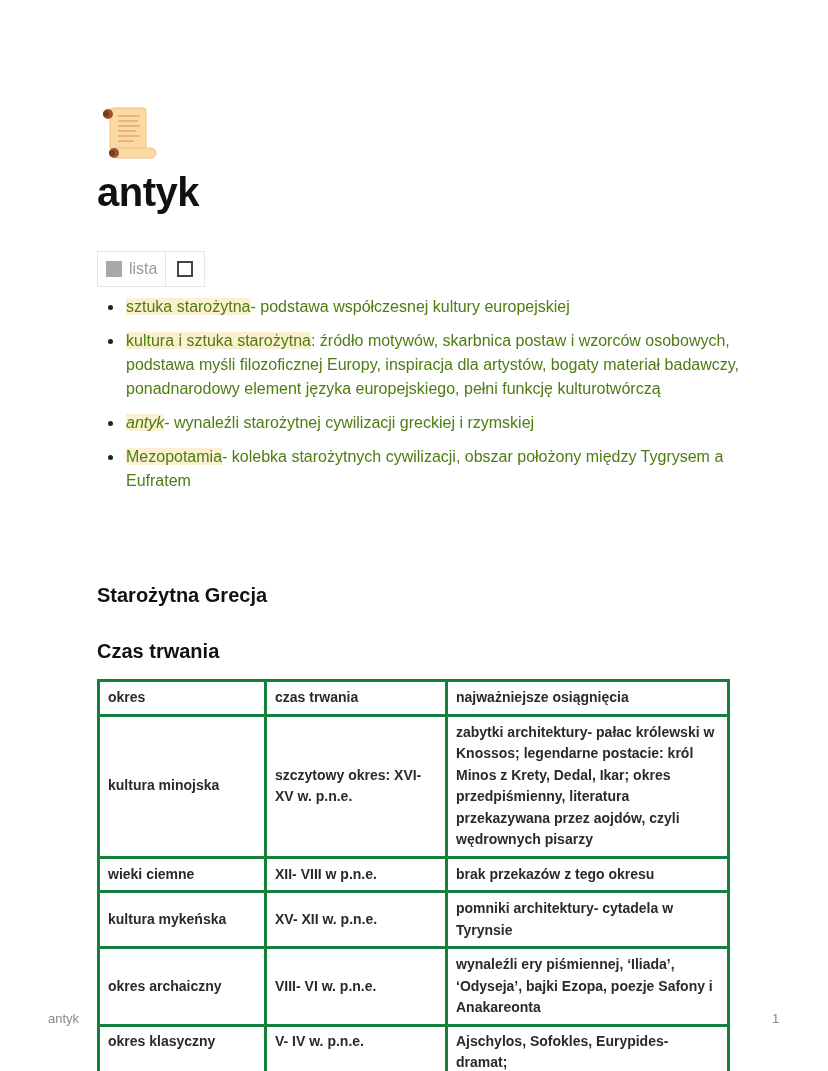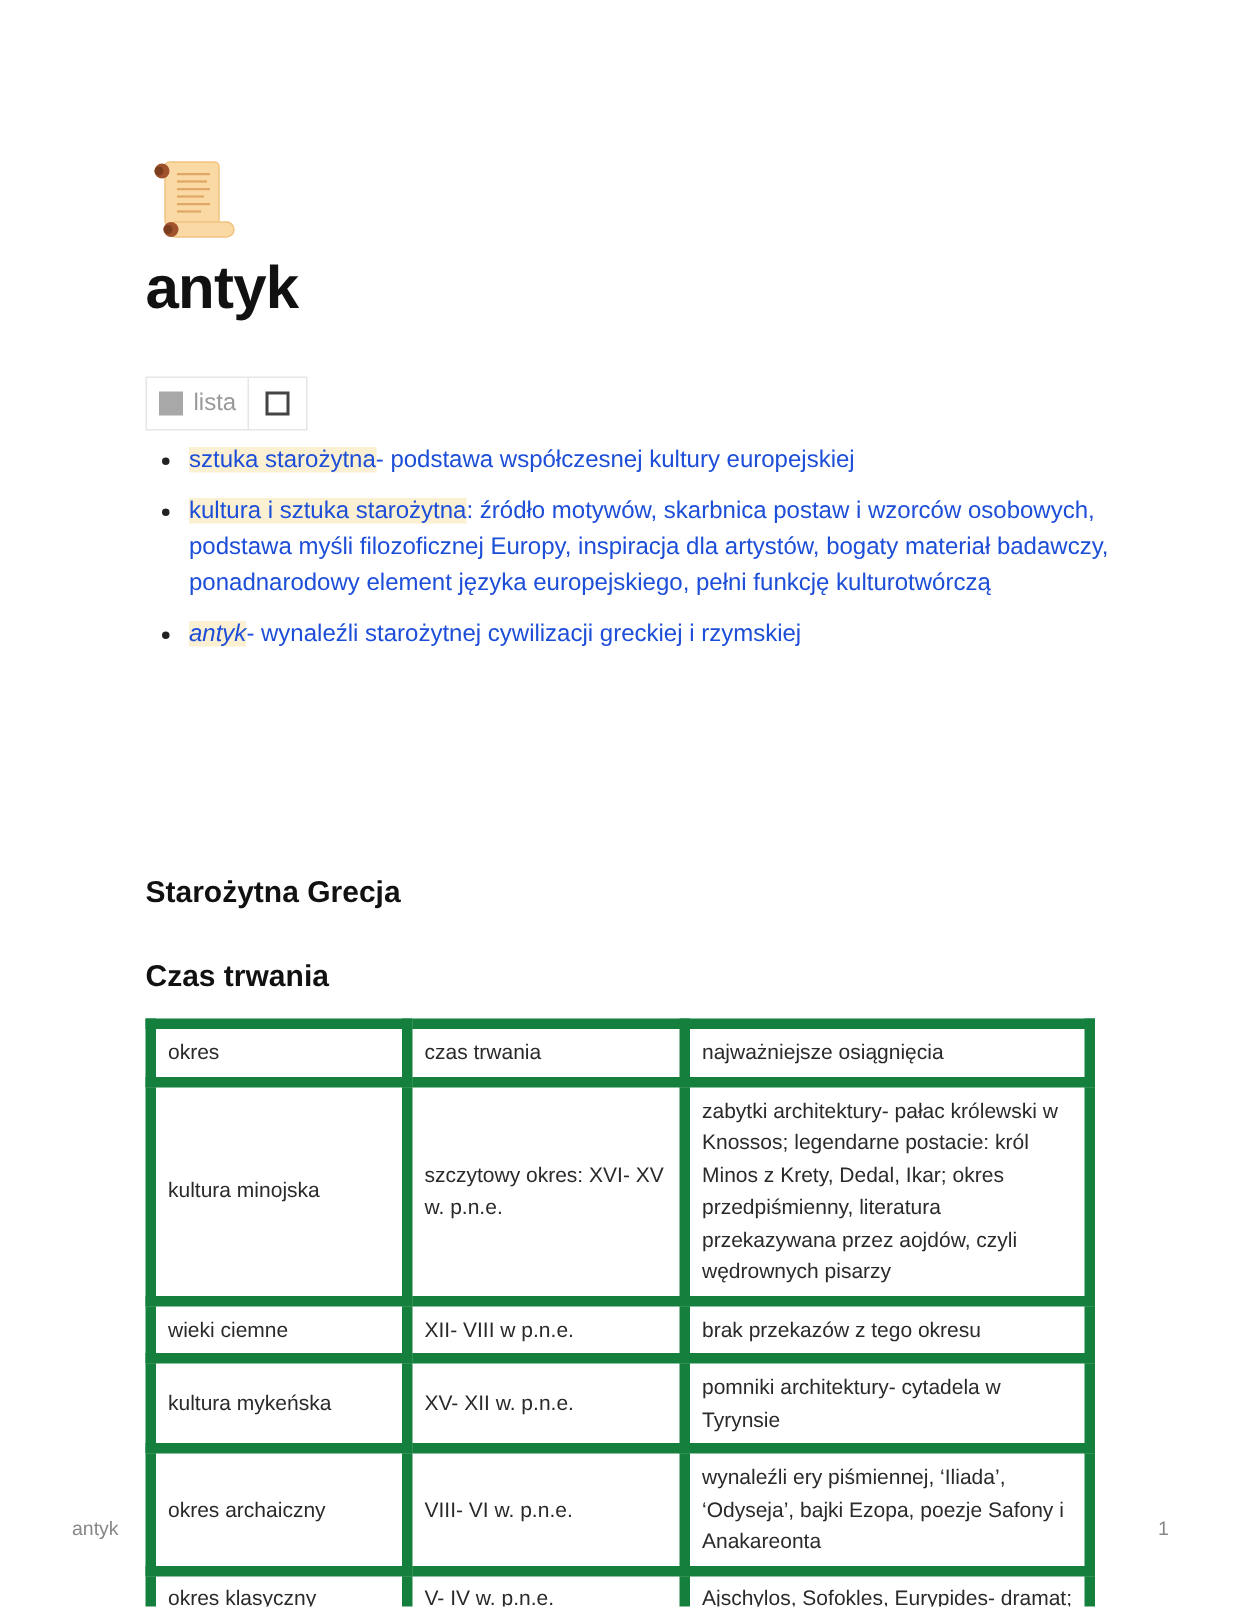--- a/index.html
+++ b/index.html
@@ -6,28 +6,28 @@
   body { width: 828px; height: 1071px; position: relative; overflow: hidden;
          font-family: "Liberation Sans", sans-serif; color: #1f1f1f; }
   .page-icon { position: absolute; left: 98px; top: 104px; width: 60px; height: 60px; }
   .title { position: absolute; left: 97px; top: 170px; margin: 0; font-size: 40px; font-weight: 700; color: #111; letter-spacing: -0.5px; }
   .view-tabs { position: absolute; left: 97px; top: 251px; display: flex; border: 1px solid #e6e6e6; height: 34px; }
   .view-tab { display: flex; align-items: center; padding: 0 8px; font-size: 16px; color: #9a9a9a; }
   .view-tab + .view-tab { border-left: 1px solid #e6e6e6; }
   .sq-filled { width: 16px; height: 16px; background: #a8a8a8; margin-right: 7px; }
   .sq-empty { width: 14px; height: 14px; border: 2px solid #444; box-sizing: border-box; margin: 0 3px; width:16px; height:16px; }
   ul.bullets { position: absolute; left: 97px; top: 295px; width: 630px; margin: 0; padding: 0 0 0 29px; list-style: none; }
-  ul.bullets li { position: relative; font-size: 16px; line-height: 24px; margin-bottom: 10px; color: #1d4ed8; }
+  ul.bullets li { position: relative; font-size: 16px; line-height: 24px; margin-bottom: 10px; color: #4d7c0f; }
   ul.bullets li::before { content: ""; position: absolute; left: -18px; top: 10px; width: 5px; height: 5px; border-radius: 50%; background: #222; }
   .hl { background: #fcf0d2; }
   .it { font-style: italic; }
   h2.section { position: absolute; left: 97px; top: 584px; margin: 0; font-size: 20px; font-weight: 700; color: #111; }
   h3.sub { position: absolute; left: 97px; top: 640px; margin: 0; font-size: 20px; font-weight: 700; color: #111; }
   table.t { position: absolute; left: 97px; top: 679px; width: 633px; border-collapse: collapse; font-size: 14px; color: #2a2a2a; }
-  table.t td { border: 7px solid #15803d; padding: 5px 8px; line-height: 21.5px; vertical-align: middle; }
+  table.t td { border: 3px solid #15803d; padding: 5px 8px; line-height: 21.5px; vertical-align: middle; font-weight: bold; }
   table.t td.c1 { width: 148px; }
   table.t td.c2 { width: 162px; }
   table.t tr.last td { border-bottom: none; vertical-align: top; height: 30px; padding-top: 4px; }
   .footer-left { position: absolute; left: 48px; top: 1011px; font-size: 13px; color: #888; }
   .footer-right { position: absolute; left: 772px; top: 1011px; font-size: 13px; color: #888; }
 </style>
 </head>
 <body>
 
 <div class="page-icon">
@@ -58,20 +58,21 @@
   </div>
   <div class="view-tab">
     <span class="sq-empty"></span>
   </div>
 </div>
 
 <ul class="bullets">
   <li><span class="hl">sztuka starożytna</span><span>- podstawa współczesnej kultury europejskiej</span></li>
   <li><span class="hl">kultura i sztuka starożytna</span><span>: źródło motywów, skarbnica postaw i wzorców osobowych, podstawa myśli filozoficznej Europy, inspiracja dla artystów, bogaty materiał badawczy, ponadnarodowy element języka europejskiego, pełni funkcję kulturotwórczą</span></li>
   <li><span class="hl it">antyk</span><span>- wynaleźli starożytnej cywilizacji greckiej i rzymskiej</span></li>
+  <li><span class="hl">Mezopotamia</span><span>- kolebka starożytnych cywilizacji, obszar położony między Tygrysem a Eufratem</span></li>
 </ul>
 
 <h2 class="section">Starożytna Grecja</h2>
 <h3 class="sub">Czas trwania</h3>
 
 <table class="t">
   <tbody>
       <tr>
     <td class="c1">okres</td>
     <td class="c2">czas trwania</td>

